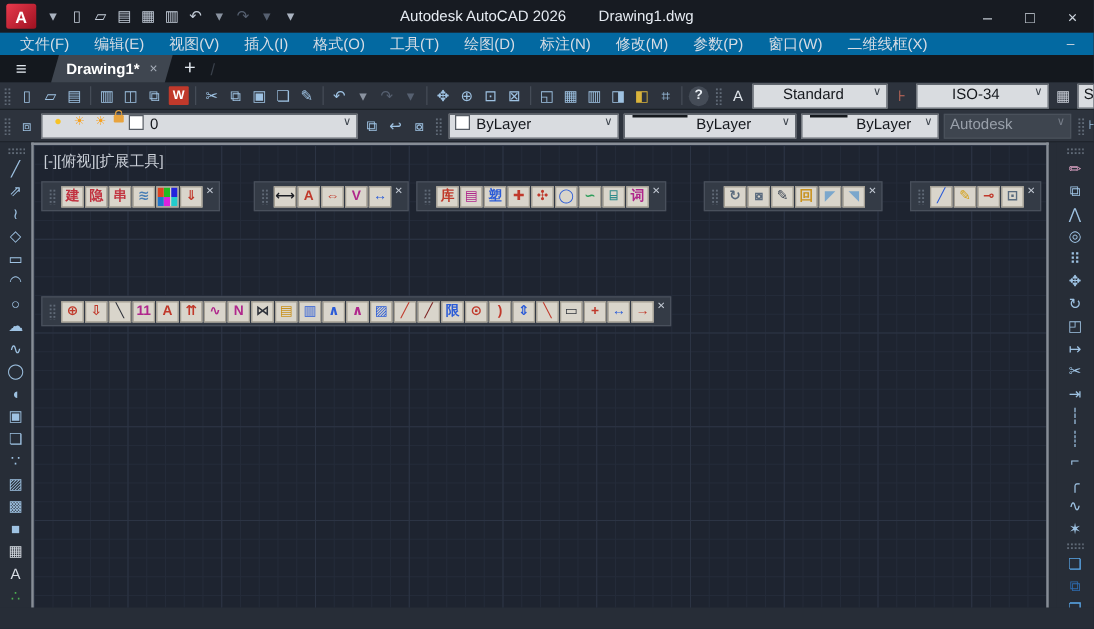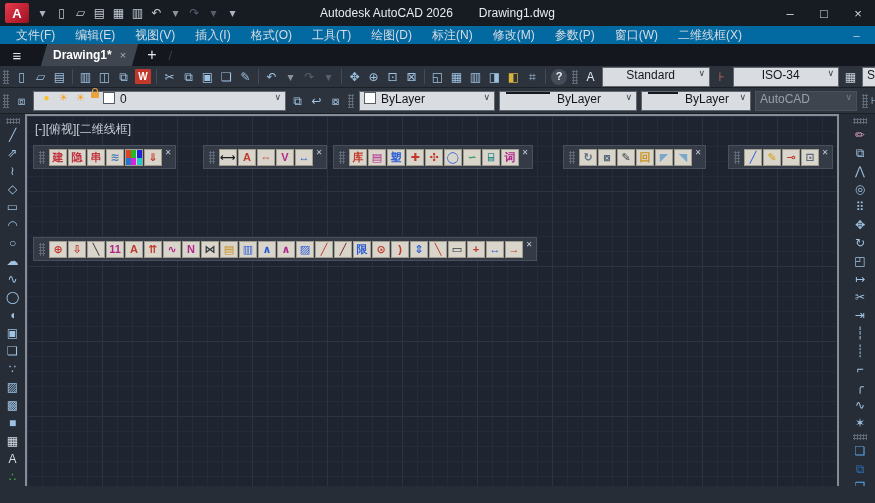--- a/index.html
+++ b/index.html
@@ -246,21 +246,21 @@
     <span class="lt-line"></span>
     <span class="val-left">ByLayer</span>
     <span class="caret">∨</span>
   </div>
   <div class="combo" style="width:100px">
     <span class="lw-line"></span>
     <span class="val-left">ByLayer</span>
     <span class="caret">∨</span>
   </div>
   <div class="combo disabled" style="width:92px">
-    <span class="val-left">AutoCAD</span>
+    <span class="val-left">Autodesk</span>
     <span class="caret">∨</span>
   </div>
   <span style="display:flex;align-items:center">
       <span class="grip"></span>
       <span class="icon icon mini" title="dim-linear-icon">⊢⊣</span>
     </span>
 </div>
 
 <div class="main">
 
@@ -282,21 +282,21 @@
       <span class="icon" title="point-icon">∵</span>
       <span class="icon" title="hatch-icon">▨</span>
       <span class="icon" title="gradient-icon">▩</span>
       <span class="icon" title="region-icon">■</span>
       <span class="icon" title="table-icon" style="color: rgb(214, 219, 226);">▦</span>
       <span class="icon" title="multiline-text-icon" style="color: rgb(214, 219, 226);">A</span>
       <span class="icon" title="point-style-icon" style="color: rgb(76, 175, 80);">∴</span>
     </div>
 
   <div class="canvas">
-    <div class="vp-label">[-][俯视][二维线框]</div>
+    <div class="vp-label">[-][俯视][扩展工具]</div>
     <div class="pal" id="pal1">
         <span class="grip"></span>
         <span class="icon" title="yx-build-icon" style="color: rgb(194, 51, 64);">建</span>
         <span class="icon" title="yx-hide-icon" style="color: rgb(194, 51, 64);">隐</span>
         <span class="icon" title="yx-block-icon" style="color: rgb(194, 51, 64);">串</span>
         <span class="icon" title="yx-layers-icon" style="color: rgb(74, 127, 181);">≋</span>
         <span class="rgb-tile" title="yx-palette-icon">▦</span>
         <span class="icon" title="yx-arrow-down-icon" style="color: rgb(192, 57, 43);">⇓</span>
         <span class="pclose" title="close-palette-button">✕</span>
       </div>

